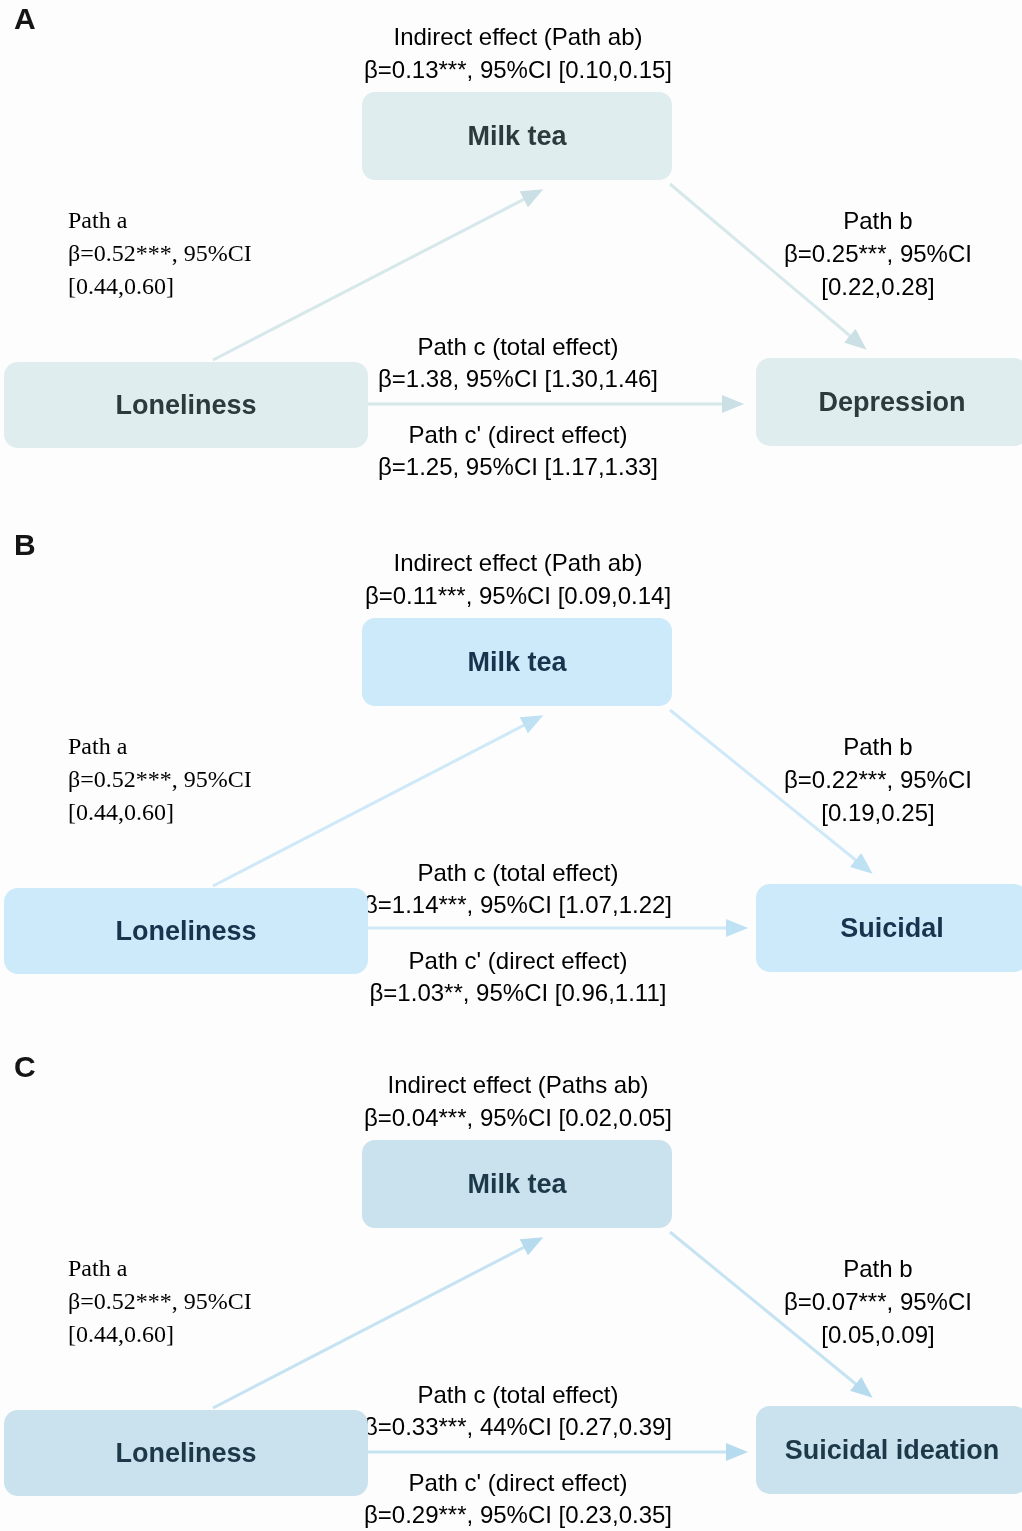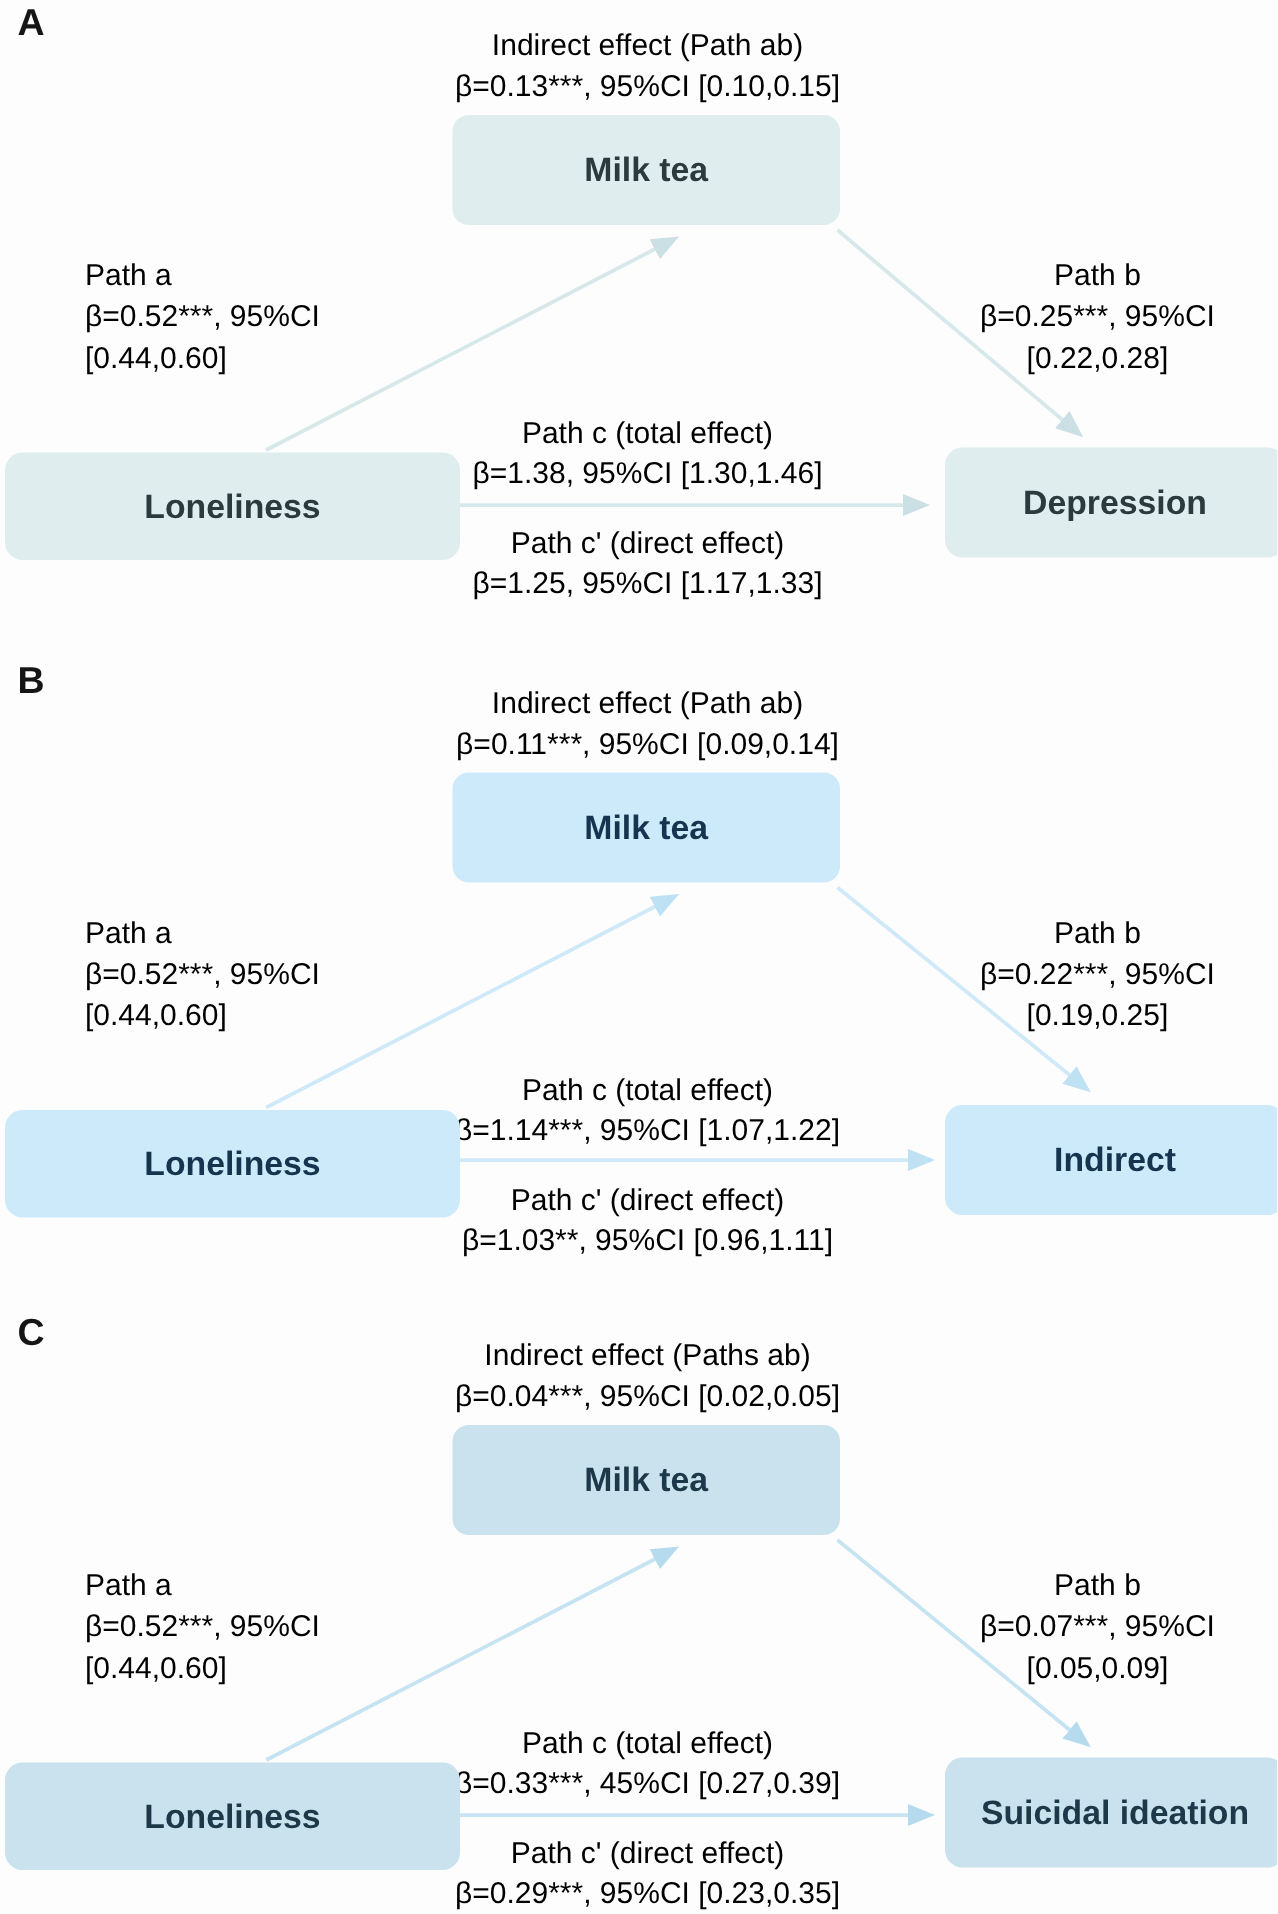--- a/index.html
+++ b/index.html
@@ -19,21 +19,21 @@
   .node { position:absolute; border-radius:14px; display:flex; align-items:center; justify-content:center;
           font-size:27px; font-weight:bold; }
   .panel-a .node { background:#e0edee; color:#2b3a3c; }
   .panel-b .node { background:#cdeafb; color:#17344e; }
   .panel-c .node { background:#c9e2ee; color:#1d3849; }
   .mediator  { left:362px; top:92px;  width:310px; height:88px;border-radius:13px; }
   .predictor { left:4px;   top:362px; width:364px; height:86px; }
   .outcome   { left:756px; top:358px; width:272px; height:88px; }
   .annot { position:absolute; color:#000000; font-size:24px; line-height:33px; white-space:nowrap; }
   .centered { left:518px; transform:translateX(-50%); text-align:center; }
-  .path-a-block { left:68px; top:204px; text-align:left; }
+  .path-a-block { left:68px; top:204px; text-align:left;font-family:Liberation Serif, serif; }
   .path-b-block { left:784px; top:204px; text-align:center; }
   .t-indirect1 { top:20px; }  .t-indirect2 { top:53px; }
   .t-pathc1 { top:330px; }    .t-pathc2 { top:362px; }
   .t-pathcp1 { top:418px; }   .t-pathcp2 { top:450px; }
 </style>
 </head>
 <body>
 
 <div class="figure">
 
@@ -102,21 +102,21 @@
       <div>Path b</div>
       <div>β=0.22***, 95%CI</div>
       <div>[0.19,0.25]</div>
     </div>
     <div class="annot centered t-pathc1">Path c (total effect)</div>
     <div class="annot centered t-pathc2">β=1.14***, 95%CI [1.07,1.22]</div>
     <div class="node predictor">
       <span>Loneliness</span>
     </div>
     <div class="node outcome">
-      <span>Indirect</span>
+      <span>Suicidal</span>
     </div>
     <div class="annot centered t-pathcp1">Path c' (direct effect)</div>
     <div class="annot centered t-pathcp2">β=1.03**, 95%CI [0.96,1.11]</div>
   </section>
 
   <section class="panel panel-c">
     <svg class="arrows" width="1022" height="483">
       <defs>
         <marker id="arrC" markerUnits="userSpaceOnUse" markerWidth="22" markerHeight="18" refX="16" refY="9" orient="auto">
           <path d="M0,0 L22,9 L0,18 z" fill="#b7dbee"></path>
@@ -136,21 +136,21 @@
       <div>Path a</div>
       <div>β=0.52***, 95%CI</div>
       <div>[0.44,0.60]</div>
     </div>
     <div class="annot path-b-block">
       <div>Path b</div>
       <div>β=0.07***, 95%CI</div>
       <div>[0.05,0.09]</div>
     </div>
     <div class="annot centered t-pathc1">Path c (total effect)</div>
-    <div class="annot centered t-pathc2">β=0.33***, 45%CI [0.27,0.39]</div>
+    <div class="annot centered t-pathc2">β=0.33***, 44%CI [0.27,0.39]</div>
     <div class="node predictor">
       <span>Loneliness</span>
     </div>
     <div class="node outcome">
       <span>Suicidal ideation</span>
     </div>
     <div class="annot centered t-pathcp1">Path c' (direct effect)</div>
     <div class="annot centered t-pathcp2">β=0.29***, 95%CI [0.23,0.35]</div>
   </section>
 

